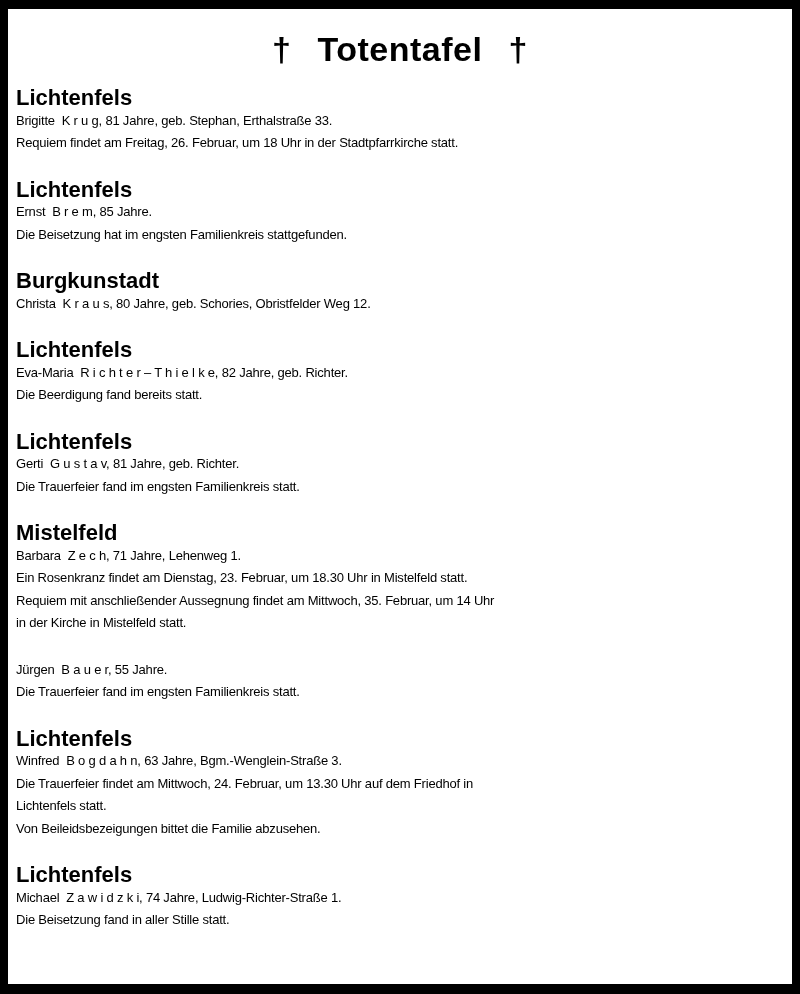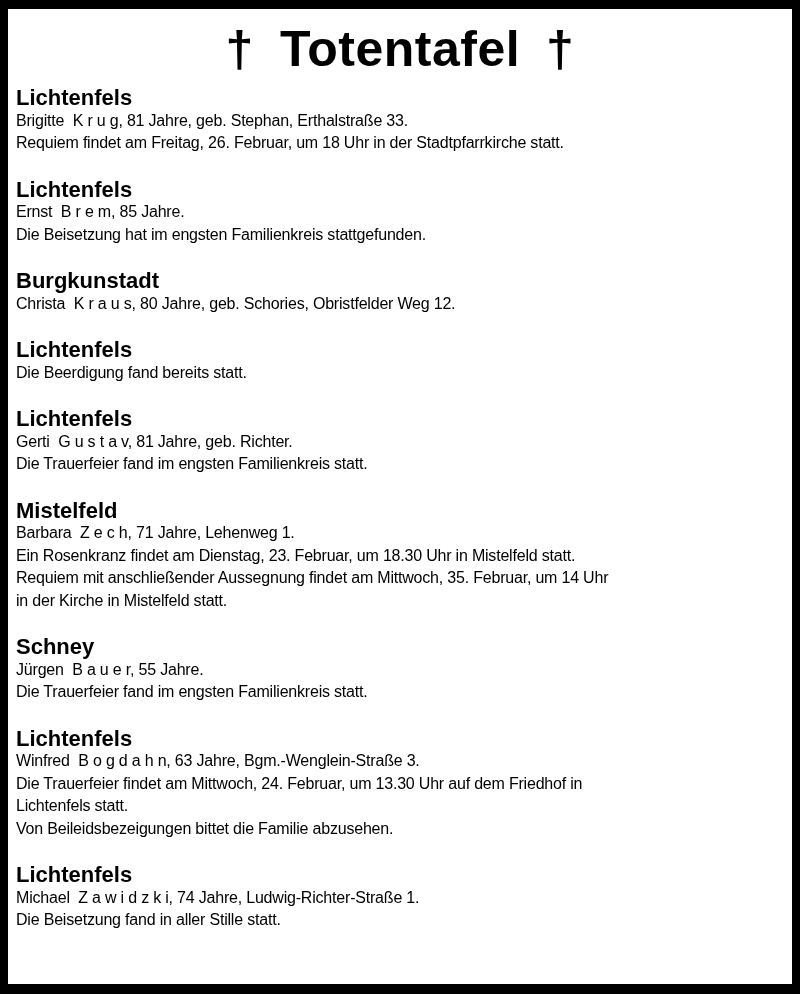--- a/index.html
+++ b/index.html
@@ -21,21 +21,21 @@
     left: 8px;
     top: 9px;
     right: 8px;
     bottom: 10px;
     background: #ffffff;
     overflow: hidden;
   }
   h1.title {
     margin: 14px 0 12px 0;
     text-align: center;
-    font-size: 50px;
+    font-size: 34px;
     line-height: 52px;
     font-weight: 700;
     letter-spacing: 0.5px;
     white-space: pre;
   }
   h1.title .cross {
     display: inline-block;
     font-weight: 700;
   }
   h1.title .cross.left  { margin-right: 26px; }
@@ -48,21 +48,21 @@
   }
   section.entry:last-child { margin-bottom: 0; }
   h2.place {
     margin: 0;
     font-size: 22px;
     line-height: 22.5px;
     font-weight: 700;
   }
   p.line {
     margin: 0;
-    font-size: 16px;
+    font-size: 13px;
     line-height: 22.5px;
     letter-spacing: -0.2px;
     white-space: pre-wrap;
   }
 </style>
 </head>
 <body>
 
 <div class="board">
   <div class="inner">
@@ -77,36 +77,36 @@
           <h2 class="place">Lichtenfels</h2>
           <p class="line">Ernst  B r e m, 85 Jahre.</p>
           <p class="line">Die Beisetzung hat im engsten Familienkreis stattgefunden.</p>
         </section>
         <section class="entry">
           <h2 class="place">Burgkunstadt</h2>
           <p class="line">Christa  K r a u s, 80 Jahre, geb. Schories, Obristfelder Weg 12.</p>
         </section>
         <section class="entry">
           <h2 class="place">Lichtenfels</h2>
+          <p class="line">Eva-Maria  R i c h t e r – T h i e l k e, 82 Jahre, geb. Richter.</p>
           <p class="line">Die Beerdigung fand bereits statt.</p>
         </section>
         <section class="entry">
           <h2 class="place">Lichtenfels</h2>
           <p class="line">Gerti  G u s t a v, 81 Jahre, geb. Richter.</p>
           <p class="line">Die Trauerfeier fand im engsten Familienkreis statt.</p>
         </section>
         <section class="entry">
           <h2 class="place">Mistelfeld</h2>
           <p class="line">Barbara  Z e c h, 71 Jahre, Lehenweg 1.</p>
           <p class="line">Ein Rosenkranz findet am Dienstag, 23. Februar, um 18.30 Uhr in Mistelfeld statt.</p>
           <p class="line">Requiem mit anschließender Aussegnung findet am Mittwoch, 35. Februar, um 14 Uhr</p>
           <p class="line">in der Kirche in Mistelfeld statt.</p>
         </section>
         <section class="entry">
-          <h2 class="place">Schney</h2>
           <p class="line">Jürgen  B a u e r, 55 Jahre.</p>
           <p class="line">Die Trauerfeier fand im engsten Familienkreis statt.</p>
         </section>
         <section class="entry">
           <h2 class="place">Lichtenfels</h2>
           <p class="line">Winfred  B o g d a h n, 63 Jahre, Bgm.-Wenglein-Straße 3.</p>
           <p class="line">Die Trauerfeier findet am Mittwoch, 24. Februar, um 13.30 Uhr auf dem Friedhof in</p>
           <p class="line">Lichtenfels statt.</p>
           <p class="line">Von Beileidsbezeigungen bittet die Familie abzusehen.</p>
         </section>

